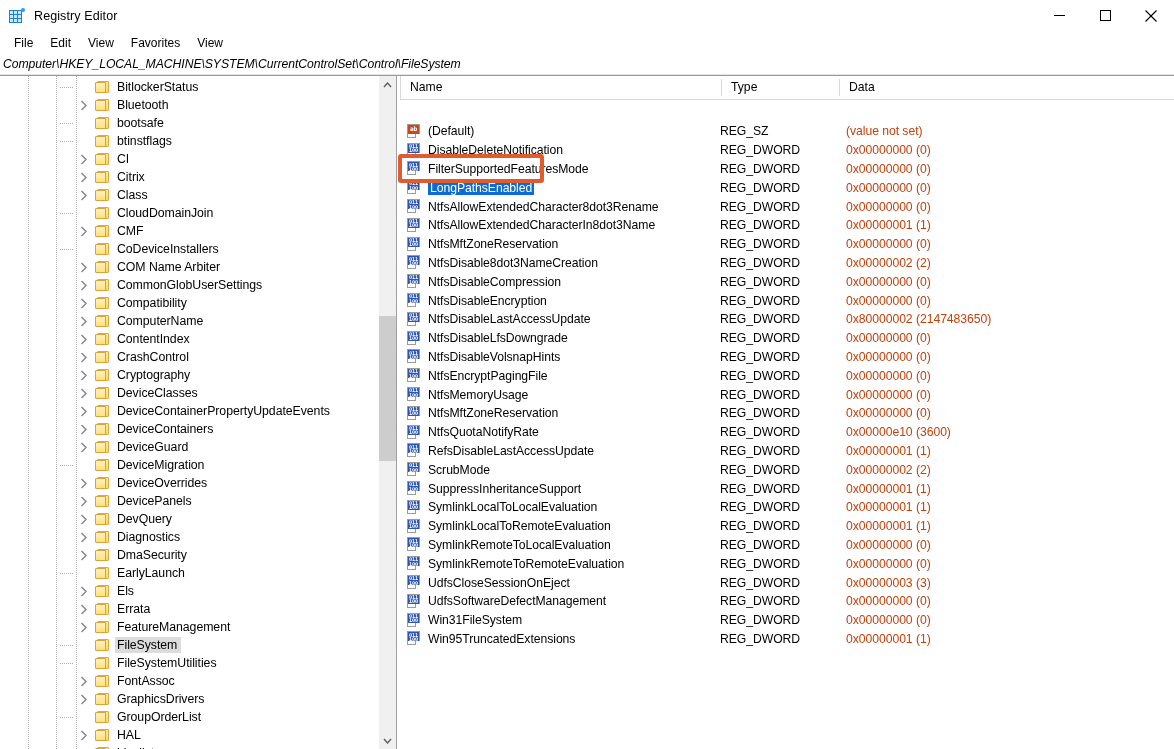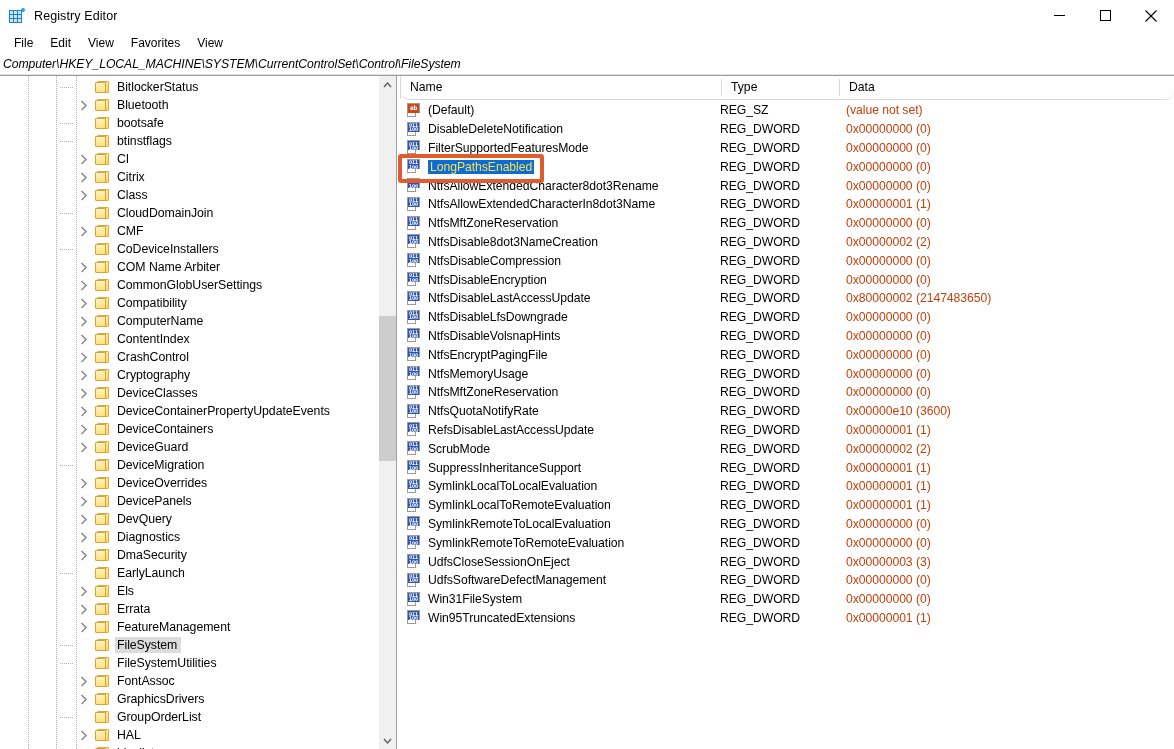--- a/index.html
+++ b/index.html
@@ -247,21 +247,20 @@
     flex-direction: column;
   }
   .listheader {
     height: 23px;
     min-height: 23px;
     background: #ffffff;
     border-bottom: 1px solid #d8d8d8;
     display: flex;
     align-items: center;
     position: relative;
-    border-radius: 9px;
   }
   .hcell {
     font-size: 12.2px;
     color: #000000;
     height: 23px;
     line-height: 23px;
     padding-left: 9px;
     box-sizing: border-box;
     position: relative;
   }
@@ -273,20 +272,21 @@
     background: #d8d8d8;
   }
   .hcell.name { width: 322px; border-left: 1px solid #d8d8d8; }
   .hcell.type { width: 118px; }
   .hcell.data { flex: 1 1 auto; }
 
   .listbody {
     flex: 1 1 auto;
     overflow: hidden;
     padding-top: 1px;
+    margin-top: 21px;
   }
   .lrow {
     height: 18.8px;
     display: flex;
     align-items: center;
     white-space: nowrap;
   }
   .licon {
     width: 16px; height: 15px;
     flex: 0 0 16px;
@@ -332,21 +332,21 @@
 
   .lname {
     width: 290px;
     font-size: 12.2px;
     color: #000000;
     overflow: hidden;
     letter-spacing: -0.05px;
   }
   .lname .sel {
     background: #0a6cd4;
-    color: #fde047;
+    color: #ffffff;
     padding: 1px 2px 1px 2px;
   }
   .ltype {
     width: 118px;
     font-size: 12.2px;
     color: #000000;
     padding-left: 2px;
     letter-spacing: -0.05px;
   }
   .ldata {

